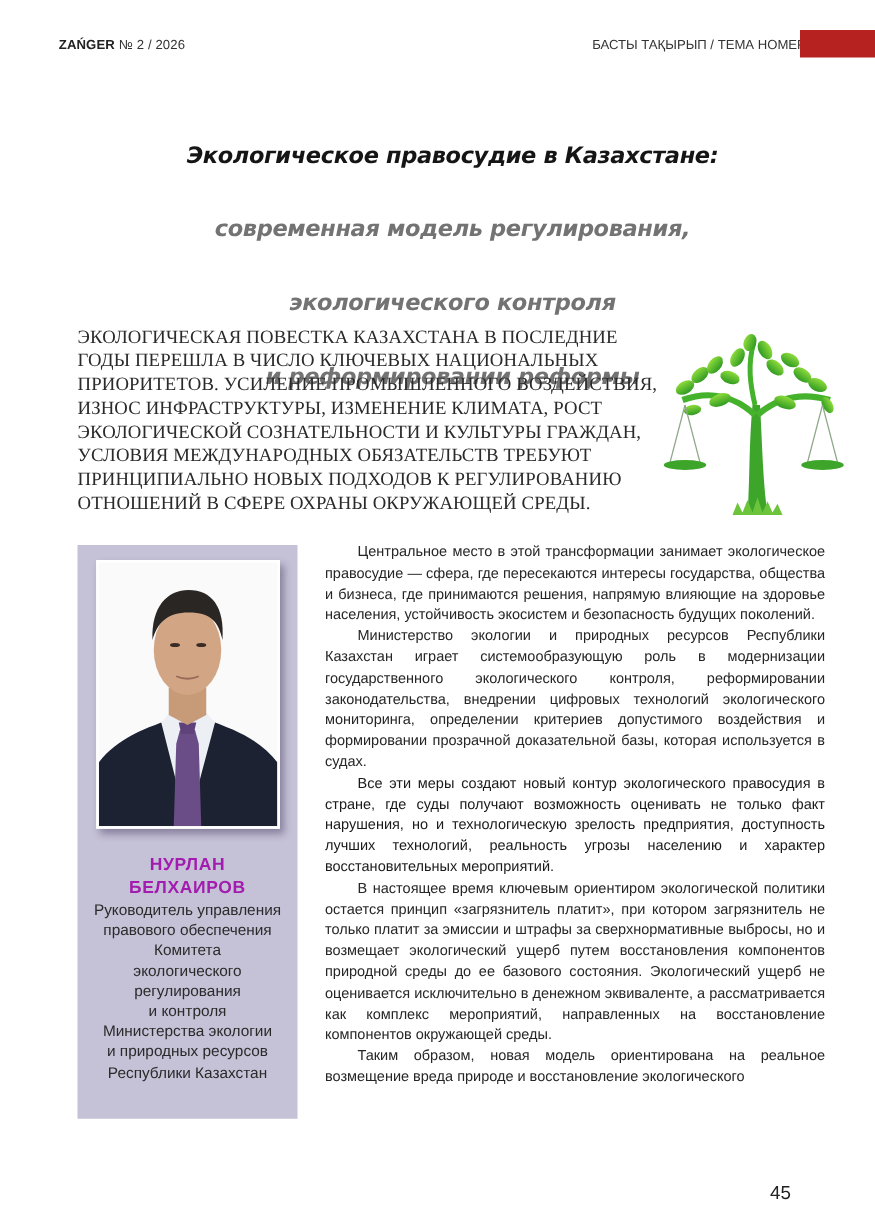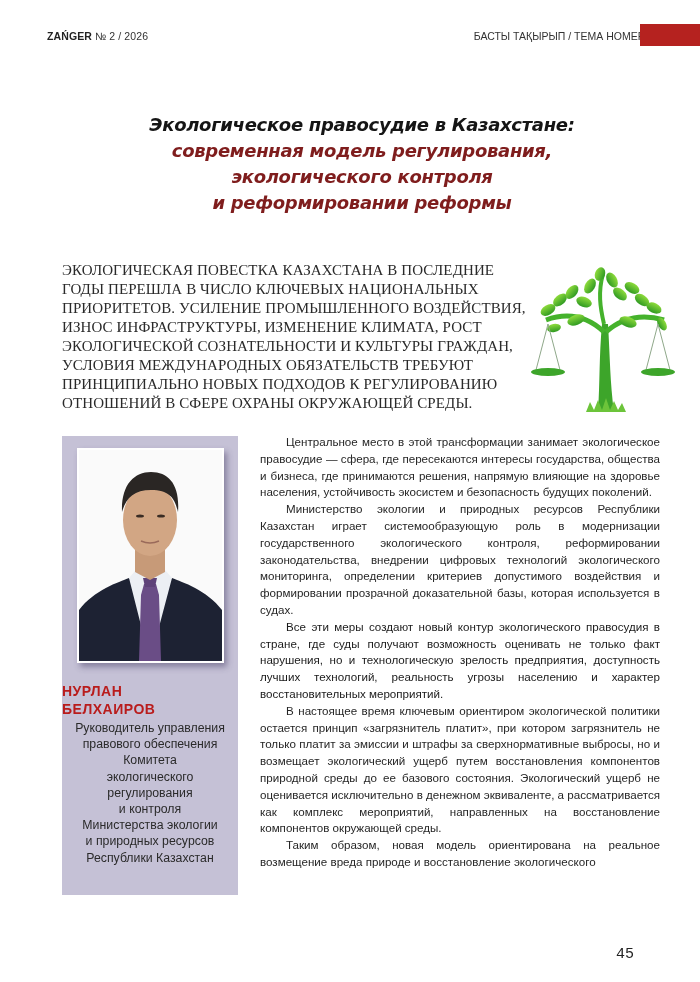--- a/index.html
+++ b/index.html
@@ -6,36 +6,36 @@
   html, body { width: 700px; height: 982px; background: #ffffff; overflow: hidden; }
   body { position: relative; font-family: "Liberation Sans", sans-serif; color: #1e1e1e; }
 
   .header-left { position: absolute; left: 47px; top: 30px; font-size: 10.5px; color: #333; letter-spacing: 0.1px; }
   .header-left .brand { font-weight: bold; color: #222; }
   .header-right { position: absolute; right: 49px; top: 30px; font-size: 10.5px; color: #333; }
   .header-bar { position: absolute; left: 640px; top: 24px; width: 60px; height: 22px; background: #b5221f; }
 
   .title { position: absolute; left: 62px; top: 112px; width: 600px; font-family: "DejaVu Sans", sans-serif; font-weight: bold; font-style: italic; font-size: 18px; line-height: 26px; letter-spacing: -0.3px; text-align: center; }
   .title .line1 { color: #151515; display: block; }
-  .title .sub { color: #7f1d1d; display: block; }
+  .title .sub { color: #737373; display: block; margin-top: 33px; }
 
   .lead { position: absolute; left: 62px; top: 261px; width: 478px; font-size: 15px; line-height: 19px; color: #2a2a2a; text-transform: uppercase; letter-spacing: 0.1px; font-family: Liberation Serif, serif; }
 
   .tree { position: absolute; left: 528px; top: 262px; width: 150px; height: 150px; }
 
   .profile-box { position: absolute; left: 62px; top: 436px; width: 176px; height: 459px; background: #c5c1d6; }
   .photo { position: absolute; left: 15px; top: 12px; width: 147px; height: 215px; background: #fbfbfb; border: 2px solid #fff; box-shadow: 3px 4px 6px rgba(60,50,90,0.45); overflow: hidden; }
-  .name { position: absolute; left: 0; top: 246px; width: 176px; text-align: left; font-weight: bold; font-size: 14px; line-height: 18px; color: #b91c1c; letter-spacing: 0.5px; }
+  .name { position: absolute; left: 0; top: 246px; width: 176px; text-align: center; font-weight: bold; font-size: 14px; line-height: 18px; color: #a21caf; letter-spacing: 0.5px; }
   .role { position: absolute; left: 4px; top: 284px; width: 168px; text-align: center; font-size: 12.3px; line-height: 16.2px; color: #2a2a2a; }
 
   .body-col { position: absolute; left: 260px; top: 434px; width: 400px; font-size: 11.6px; line-height: 16.8px; color: #262626; text-align: justify; }
   .body-col p { text-indent: 26px; margin: 0; }
   .body-col p.bold { font-weight: normal; color: #1a1a1a; }
 
-  .page-num { position: absolute; left: 616px; top: 946px; font-size: 15px; color: #222; font-family: Liberation Mono, monospace; }
+  .page-num { position: absolute; left: 616px; top: 946px; font-size: 15px; color: #222; }
 </style>
 </head>
 <body>
 
 <div>
   <div class="header-left">
     <span class="brand">ZAŃGER</span>
     <span>№ 2 / 2026</span>
   </div>
   <div class="header-right">БАСТЫ ТАҚЫРЫП / ТЕМА НОМЕРА</div>

